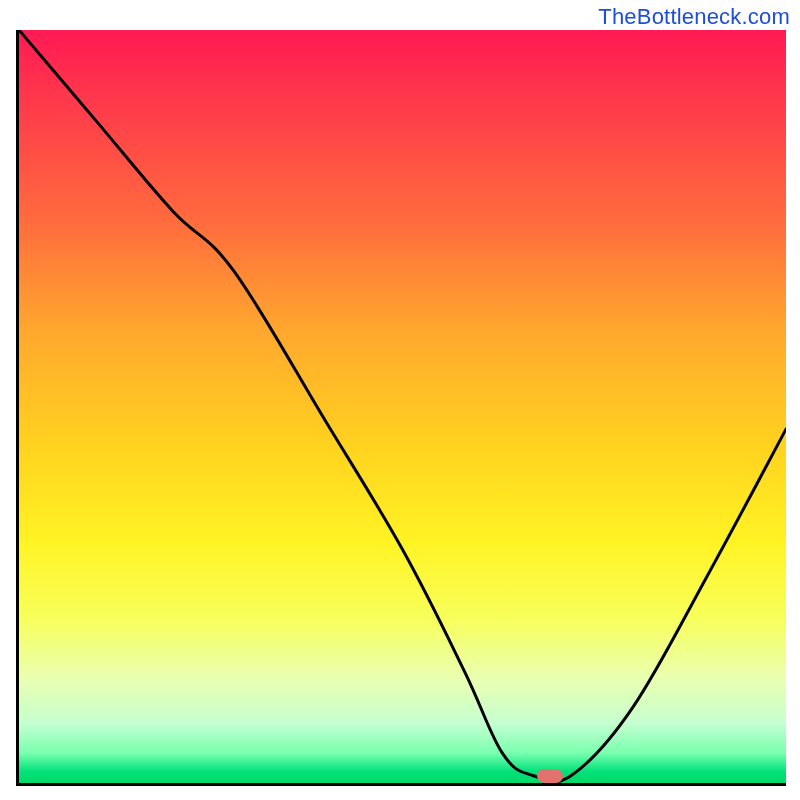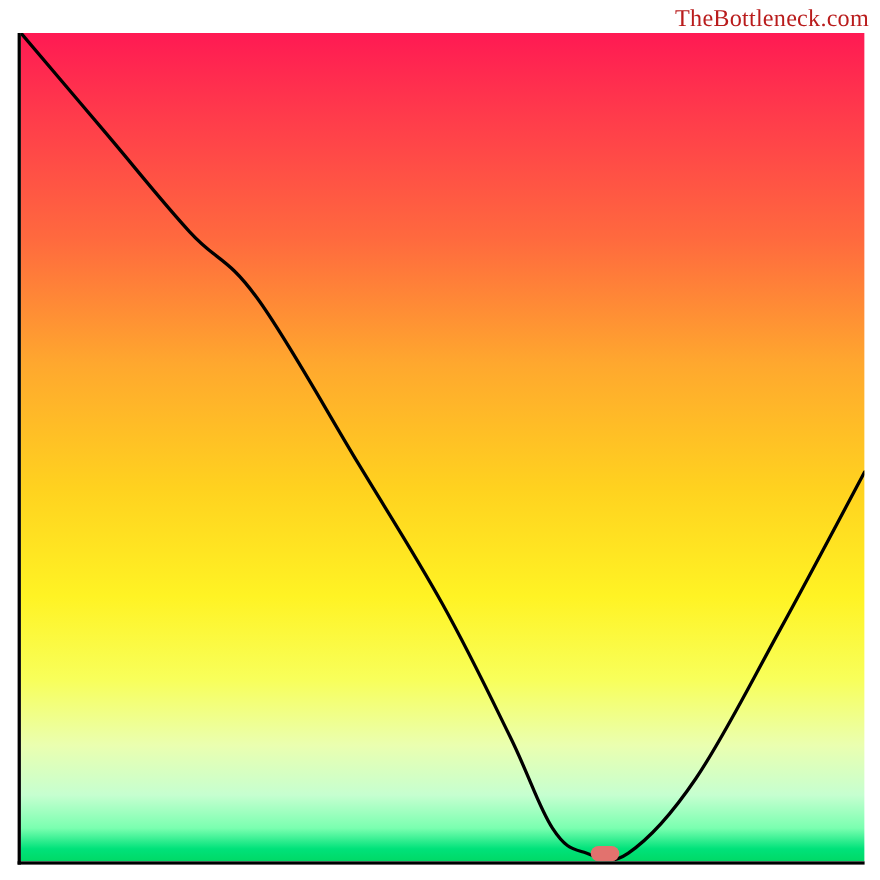--- a/index.html
+++ b/index.html
@@ -57,23 +57,23 @@
     position: absolute;
     width: 26px;
     height: 14px;
     background: #e2726e;
     border-radius: 7px;
   }
   .watermark {
     position: absolute;
     top: 4px;
     right: 10px;
-    font-family: Liberation Serif, serif;
+    font-family: Liberation Sans, sans-serif;
     font-size: 22px;
-    color: #b91c1c;
+    color: #1d4ed8;
     letter-spacing: 0.2px;
     user-select: none;
   }
 </style>
 </head>
 <body>
 
 <div class="frame">
 
   <div class="watermark">TheBottleneck.com</div>

